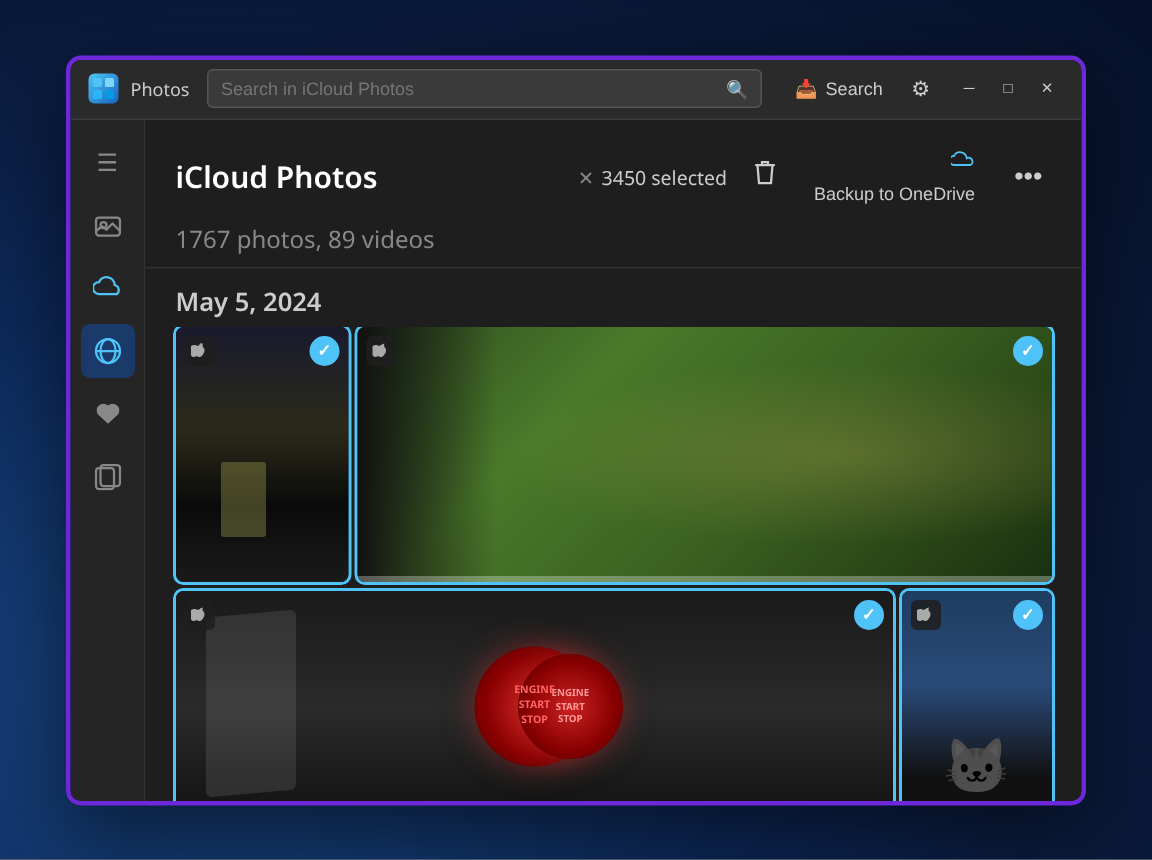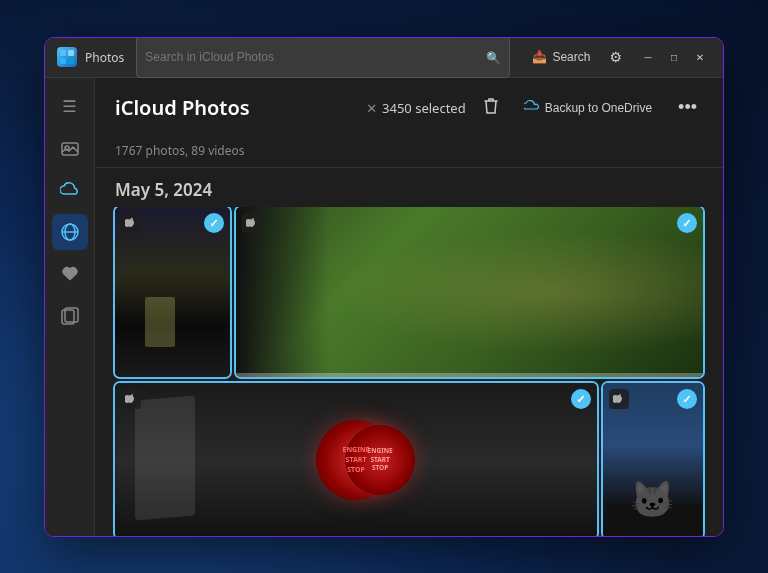--- a/index.html
+++ b/index.html
@@ -16,21 +16,21 @@
 
     .window {
       width: 680px;
       height: 500px;
       background: #0f172a;
       border-radius: 10px;
       box-shadow: 0 20px 60px rgba(0,0,0,0.6);
       display: flex;
       flex-direction: column;
       overflow: hidden;
-      border: 1px solid #6d28d9;
+      border: 3px solid #6d28d9;
     }
 
     
     .titlebar {
       display: flex;
       align-items: center;
       background: #2a2a2a;
       padding: 0 12px;
       height: 40px;
       min-height: 40px;
@@ -52,21 +52,21 @@
       white-space: nowrap;
     }
     .search-bar {
       flex: 1;
       background: #3a3a3a;
       border: 1px solid #555;
       border-radius: 4px;
       display: flex;
       align-items: center;
       padding: 0 8px;
-      height: 42px;
+      height: 26px;
       gap: 12px;
     }
     .search-bar input {
       background: transparent;
       border: none;
       outline: none;
       color: #ccc;
       font-size: 12px;
       flex: 1;
     }
@@ -157,21 +157,21 @@
 
     
     .main-header {
       padding: 16px 20px 8px;
       border-bottom: 1px solid #333;
     }
     .main-header-top {
       display: flex;
       align-items: center;
       justify-content: space-between;
-      margin-bottom: 20px;
+      margin-bottom: 8px;
     }
     .main-title {
       font-size: 20px;
       font-weight: 600;
       color: #fff;
     }
     .header-actions {
       display: flex;
       align-items: center;
       gap: 12px;
@@ -192,43 +192,44 @@
       color: #ccc;
       cursor: pointer;
       font-size: 16px;
       background: transparent;
       border: none;
       padding: 3px 5px;
       border-radius: 4px;
     }
     .backup-btn {
       display: flex;
-      align-items: center;
+      align-items: flex-end;
       gap: 5px;
       background: transparent;
       border: none;
       color: #ccc;
       font-size: 12px;
       cursor: pointer;
       padding: 4px 8px;
       border-radius: 4px;
+      flex-direction: column;
     }
     .backup-icon { font-size: 14px; }
     .more-btn {
       background: transparent;
       border: none;
       color: #ccc;
       font-size: 18px;
       cursor: pointer;
       padding: 3px 6px;
       border-radius: 4px;
     }
     .subtitle {
       color: #888;
-      font-size: 12px;
+      font-size: 16px;
     }
     .date-label {
       color: #ccc;
       font-size: 17px;
       font-weight: 600;
       padding: 10px 20px 6px;
     }
 
     
     .photo-grid {

